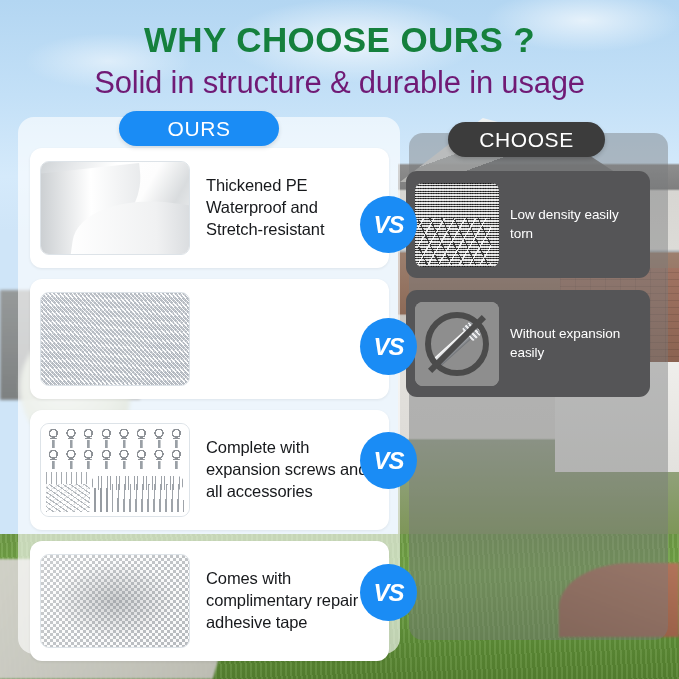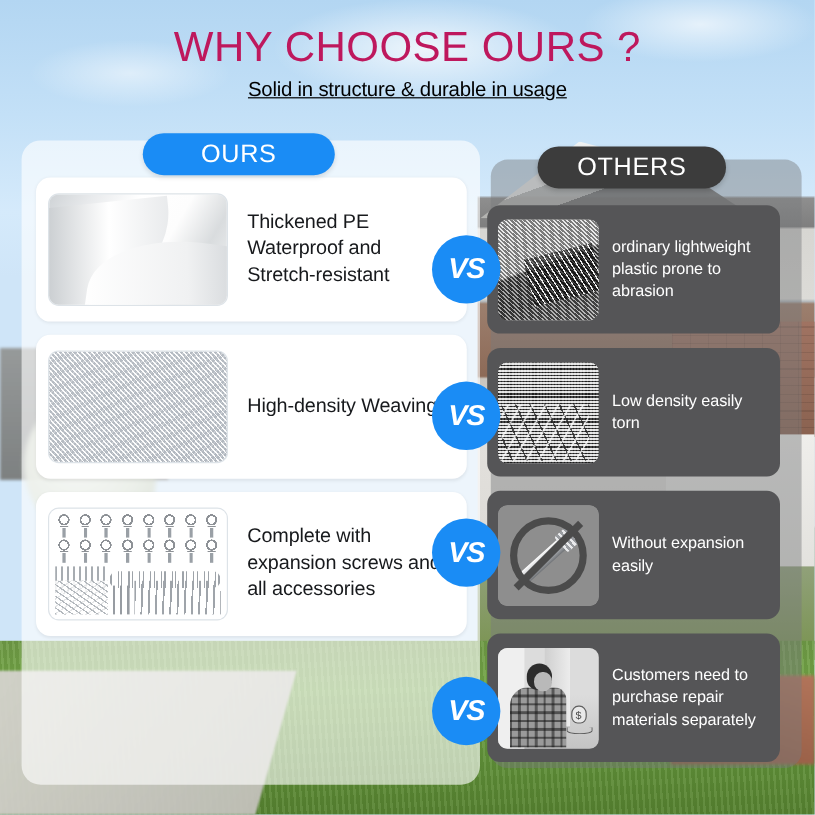--- a/index.html
+++ b/index.html
@@ -103,32 +103,31 @@
   
   .header {
     position: absolute;
     left: 0; top: 0; width: 679px;
     text-align: center;
     padding-top: 22px;
     z-index: 5;
   }
   .title {
     font-size: 35px;
-    font-weight: normal;
+    font-weight: bold;
     letter-spacing: .4px;
-    color: #be185d;
+    color: #15803d;
     line-height: 1.05;
   }
   .subtitle {
     margin-top: 6px;
-    font-size: 17px;
-    color: #000000;
+    font-size: 31px;
+    color: #701a75;
     font-weight: 400;
     letter-spacing: -0.2px;
-    text-decoration: underline;
   }
 
   
   .badge {
     position: absolute;
     z-index: 9;
     border-radius: 30px;
     color: #fff;
     text-align: center;
     font-size: 21px;
@@ -463,36 +462,35 @@
 
   <div class="header">
     <div class="title">WHY CHOOSE OURS ?</div>
     <div class="subtitle">Solid in structure &amp; durable in usage</div>
   </div>
 
   <div class="panel-ours"></div>
   <div class="panel-others"></div>
 
   <div class="badge badge-ours">OURS</div>
-  <div class="badge badge-others">OTHERS</div>
+  <div class="badge badge-others">CHOOSE</div>
 
   <div class="ours-list">
 
     <div class="ours-row">
       <div class="ours-thumb">
         <div class="art art-sheet"></div>
       </div>
       <div class="ours-text">Thickened PE Waterproof and Stretch-resistant</div>
     </div>
 
     <div class="ours-row">
       <div class="ours-thumb">
         <div class="art art-weave"></div>
       </div>
-      <div class="ours-text">High-density Weaving</div>
     </div>
 
     <div class="ours-row">
       <div class="ours-thumb">
         <div class="art art-kit">
           <div class="kit-grid">
             <div class="screw-eye"></div>
               <div class="screw-eye"></div>
               <div class="screw-eye"></div>
               <div class="screw-eye"></div>
@@ -516,66 +514,50 @@
           <div class="kit-row3">
             <div class="clutter"></div>
             <div class="bolts"></div>
             <div class="rods"></div>
           </div>
         </div>
       </div>
       <div class="ours-text">Complete with expansion screws and all accessories</div>
     </div>
 
+    <div class="ours-row">
+      <div class="ours-thumb">
+        <div class="art art-tape"></div>
+      </div>
+      <div class="ours-text">Comes with complimentary repair adhesive tape</div>
+    </div>
 
   </div>
 
   <div class="others-list">
 
-    <div class="others-row">
-      <div class="others-thumb">
-        <div class="art art-fray"></div>
-      </div>
-      <div class="others-text">ordinary lightweight plastic prone to abrasion</div>
-    </div>
 
     <div class="others-row">
       <div class="others-thumb">
         <div class="art art-mesh"></div>
       </div>
       <div class="others-text">Low density easily torn</div>
     </div>
 
     <div class="others-row">
       <div class="others-thumb">
         <div class="art art-noscrew">
           <div class="noscrew-bolt"></div>
           <div class="noscrew-ring"></div>
           <div class="noscrew-slash"></div>
         </div>
       </div>
       <div class="others-text">Without expansion easily</div>
     </div>
 
-    <div class="others-row">
-      <div class="others-thumb">
-        <div class="art art-worker">
-          <div class="worker-wall-a"></div>
-          <div class="worker-door"></div>
-          <div class="worker-body"></div>
-          <div class="worker-head"></div>
-          <div class="worker-face"></div>
-          <div class="worker-money">
-            <div class="money-bag"></div>
-            <div class="money-hand"></div>
-          </div>
-        </div>
-      </div>
-      <div class="others-text">Customers need to purchase repair materials separately</div>
-    </div>
 
   </div>
 
   <div class="vs vs1">VS</div>
   <div class="vs vs2">VS</div>
   <div class="vs vs3">VS</div>
   <div class="vs vs4">VS</div>
 
 </div>
 

